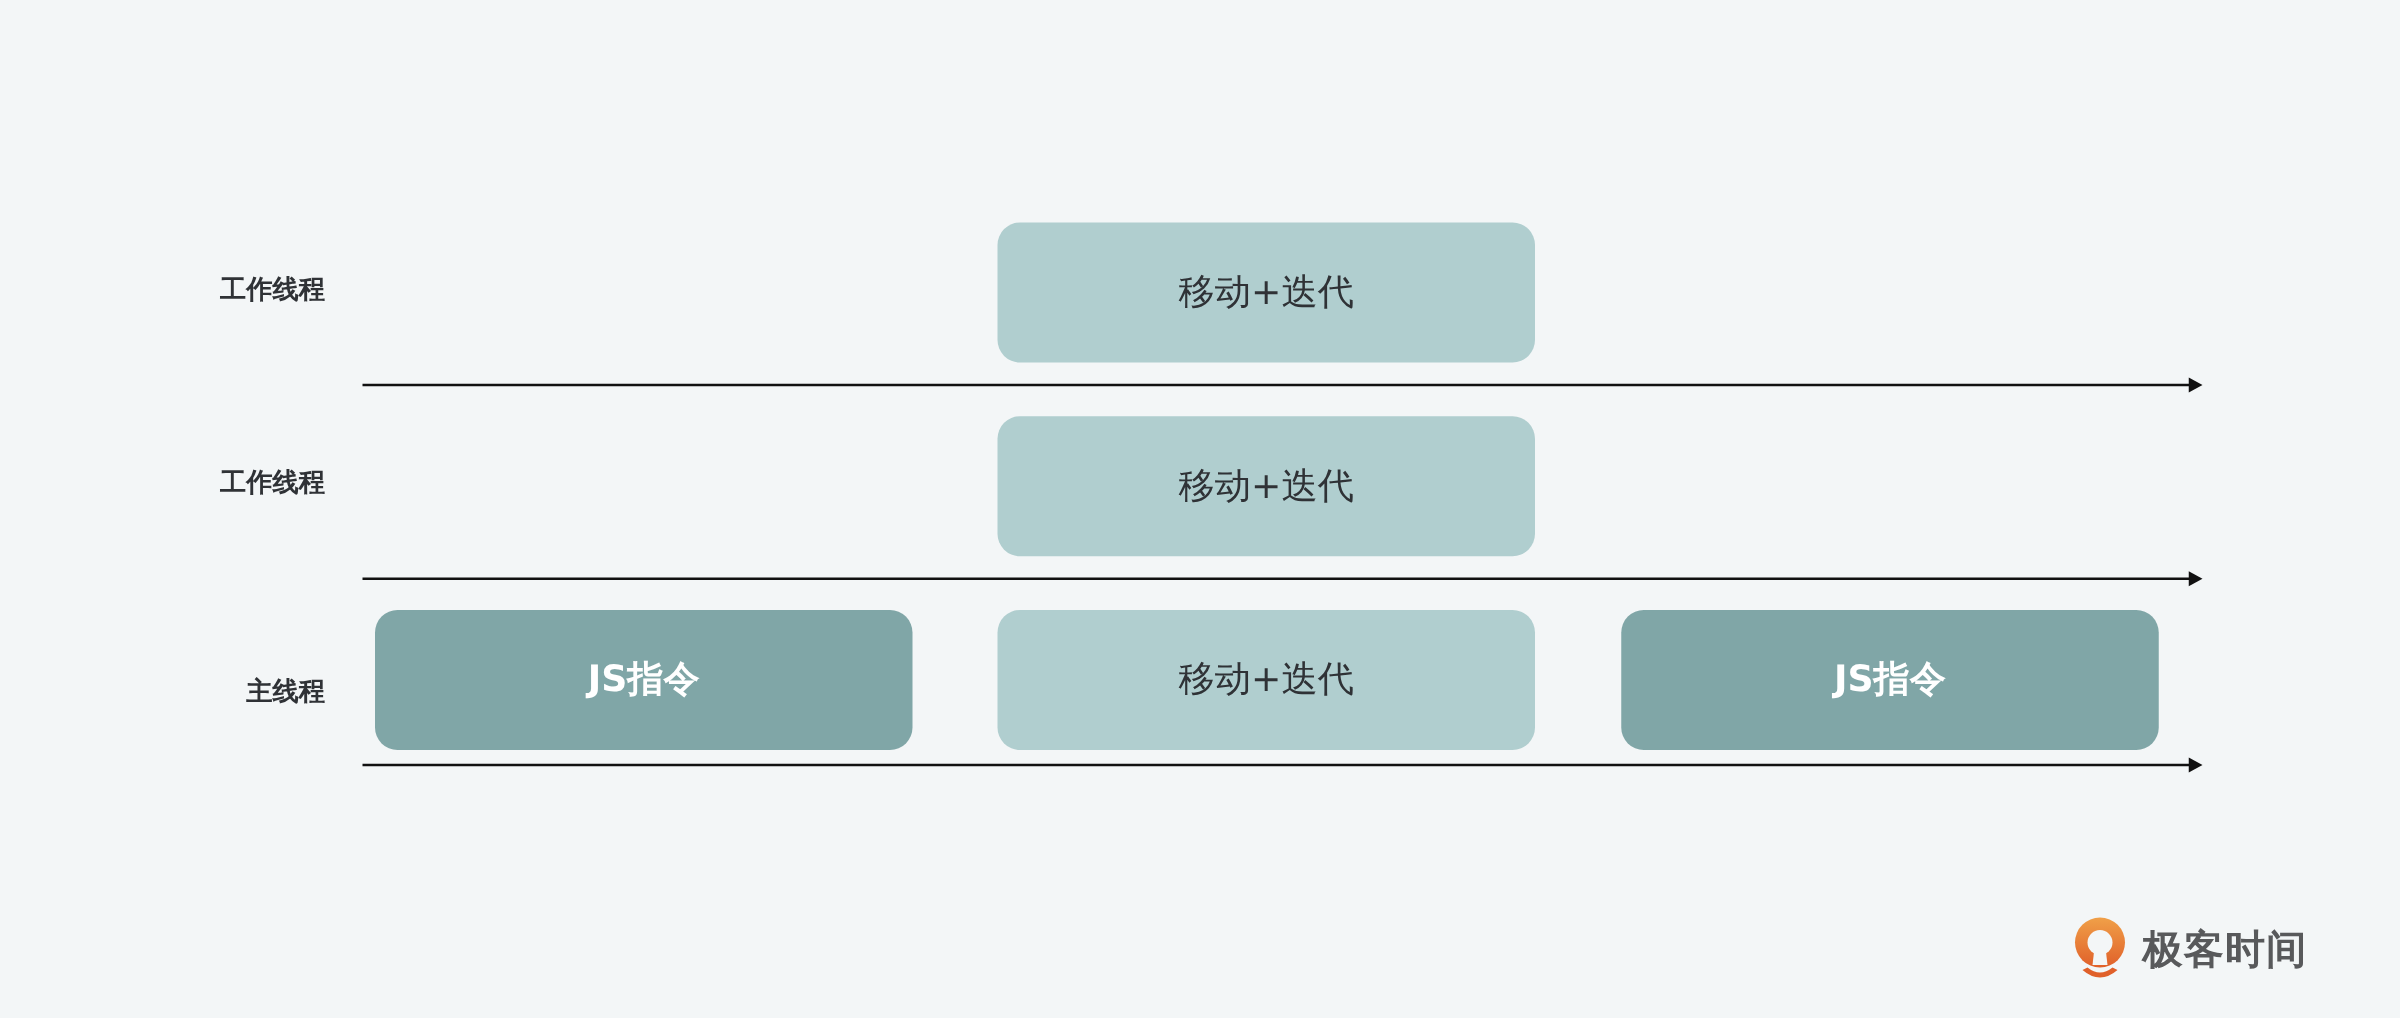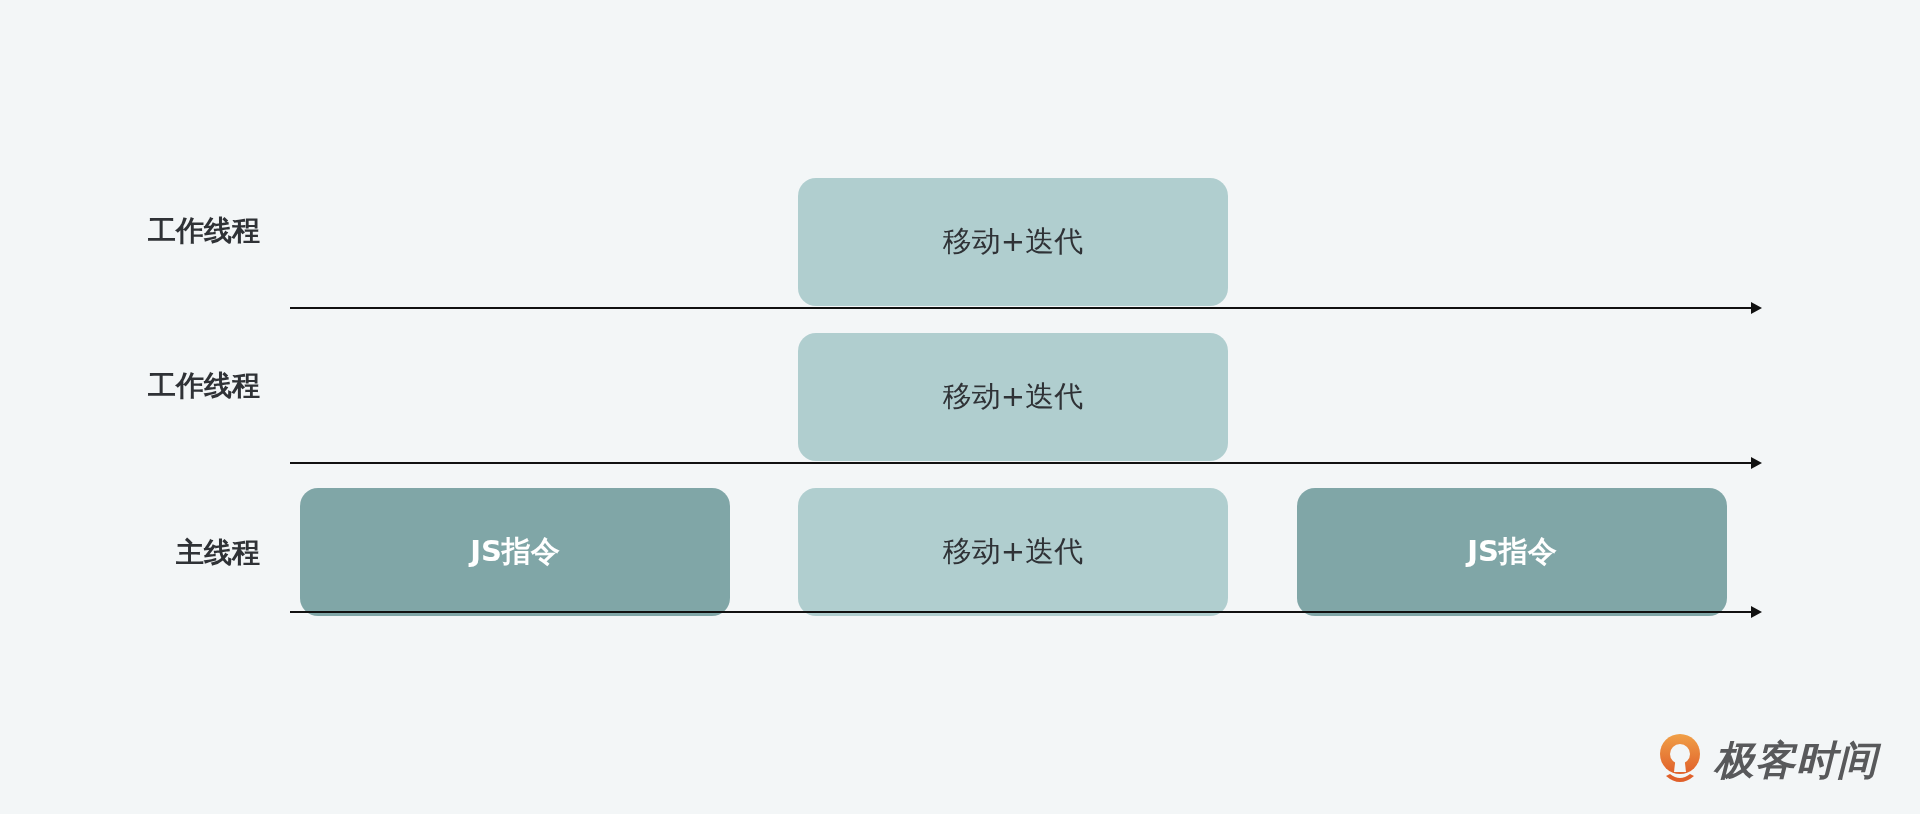--- a/index.html
+++ b/index.html
@@ -1,36 +1,36 @@
 <!DOCTYPE html>
 <html><head>
 <meta charset="utf-8">
 <style>
   html, body { margin:0; padding:0; }
   body {
     width:1920px; height:814px; background:#f3f6f7; position:relative; overflow:hidden;
     font-family: "DejaVu Sans", "Liberation Sans", sans-serif;
   }
   .lane-label {
-    position:absolute; width:160px; text-align:right; font-size:28px; font-weight:bold;
+    position:absolute; width:160px; text-align:right; font-size:21px; font-weight:bold;
     color:#2f3236; line-height:40px;
   }
   .box {
-    position:absolute; height:128px; border-radius:18px; display:flex; align-items:center; justify-content:center;
+    position:absolute; height:112px; border-radius:18px; display:flex; align-items:center; justify-content:center;
     font-size:29px; box-sizing:border-box;
   }
   .box.light { background:#b0cecf; color:#2f3236; }
   .box.dark { background:#80a6a7; color:#ffffff; font-weight:bold;align-items:center; }
   .arrow { position:absolute; height:2px; background:#111; }
   .arrow::after {
     content:""; position:absolute; right:-10px; top:-5px;
     border-left:11px solid #111; border-top:6px solid transparent; border-bottom:6px solid transparent;
   }
   .logo { position:absolute; left:1656px; top:732px; display:flex; align-items:center; gap:10px; }
-  .logo-text { font-size:40px; font-weight:bold; color:#58595b; letter-spacing:1px;font-style:italic; }
+  .logo-text { font-size:32px; font-weight:bold; color:#58595b; letter-spacing:1px; }
 </style>
 </head>
 <body>
 
 <div class="lane-label" style="left:100px; top:211px;">工作线程</div>
 <div class="box light" style="left:798px; top:178px; width:430px;">
   <span>移动+迭代</span>
 </div>
 <div class="arrow" style="left:290px; top:307px; width:1462px;"></div>
 

